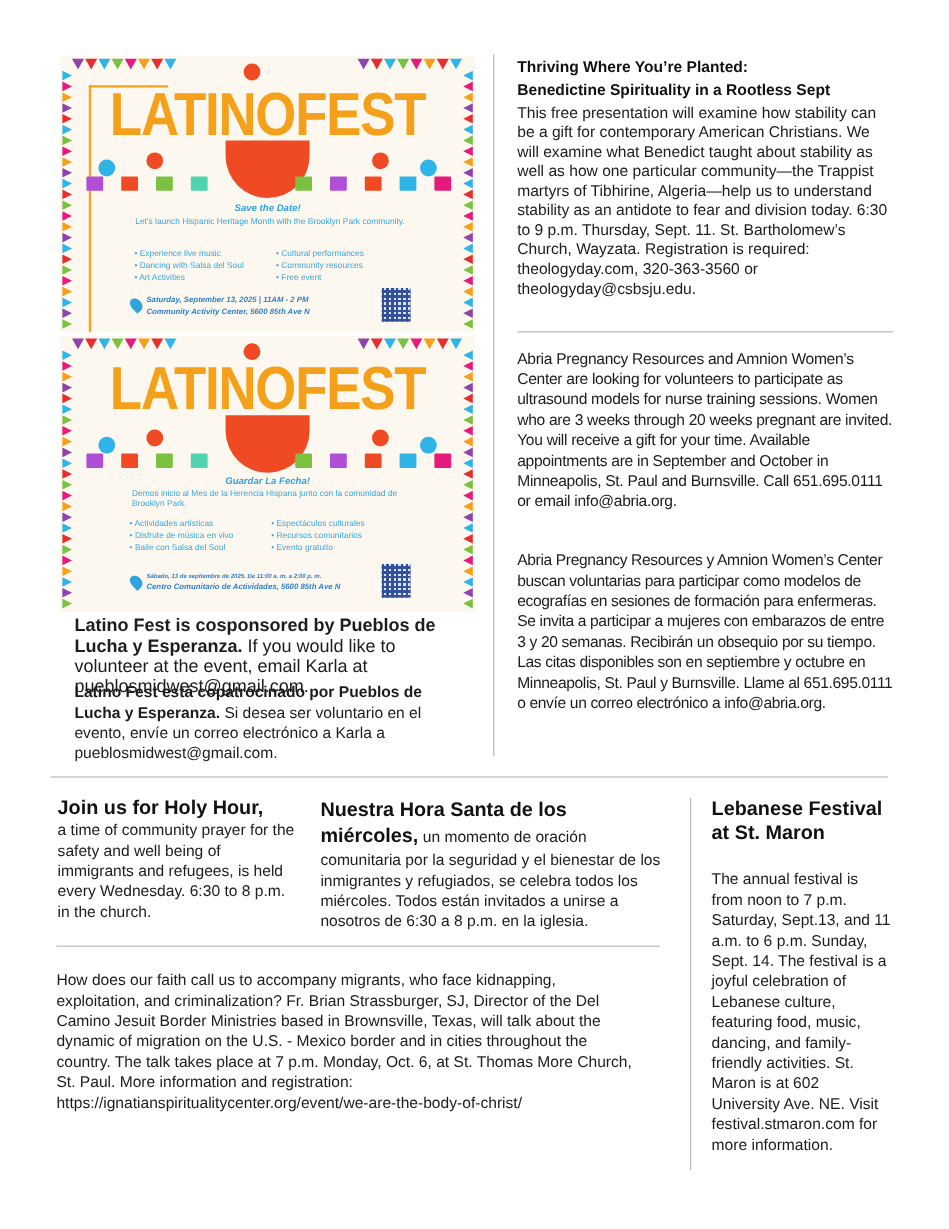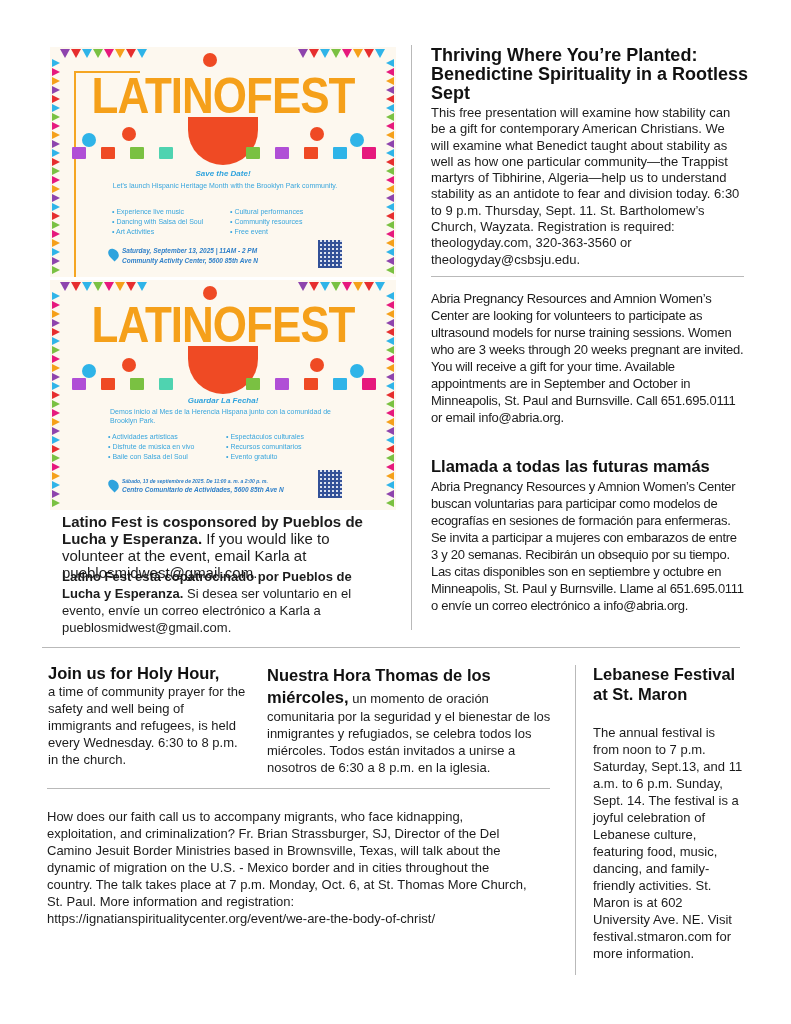--- a/index.html
+++ b/index.html
@@ -46,21 +46,21 @@
     .poster .qr {
       position: absolute; right: 54px; top: 193px; width: 24px; height: 28px;
       background:
         repeating-linear-gradient(90deg, #1e3f8f 0 2px, transparent 2px 4px),
         repeating-linear-gradient(0deg, #1e3f8f 0 2px, #d9e0ef 2px 4px);
       opacity: .9;
     }
 
     
     .p-text { font-size: 13px; line-height: 16.3px; color: #1c1c1c; }
-    .h2 { font-weight: bold; font-size: 18px; line-height: 19px; color: #111; }
+    .h2 { font-weight: bold; font-size: 13px; line-height: 19px; color: #111; }
     .h2.lg { font-size: 16.5px; line-height: 20px; }
     b { font-weight: bold; }
 
     .rule-v { position: absolute; width: 1px; background: #b9b9b9; }
     .rule-h { position: absolute; height: 1px; background: #b9b9b9; }
   </style>
 </head>
 <body>
 
 <div class="poster en" style="top:47px;">
@@ -308,32 +308,31 @@
   <div class="h2">Thriving Where You’re Planted:</div>
   <div class="h2">Benedictine Spirituality in a Rootless Sept</div>
   <div class="p-text" style="margin-top:2px; width:312px;">This free presentation will examine how stability can be a gift for contemporary American Christians. We will examine what Benedict taught about stability as well as how one particular community—the Trappist martyrs of Tibhirine, Algeria—help us to understand stability as an antidote to fear and division today. 6:30 to 9 p.m. Thursday, Sept. 11. St. Bartholomew’s Church, Wayzata. Registration is required: theologyday.com, 320-363-3560 or theologyday@csbsju.edu.</div>
 </div>
 
 <div class="abs" style="left:431px; top:288px; width:315px;">
   <div class="p-text" style="margin-top:2px; letter-spacing:-0.25px; line-height:17px;">Abria Pregnancy Resources and Amnion Women’s Center are looking for volunteers to participate as ultrasound models for nurse training sessions. Women who are 3 weeks through 20 weeks pregnant are invited. You will receive a gift for your time. Available appointments are in September and October in Minneapolis, St. Paul and Burnsville. Call 651.695.0111 or email info@abria.org.</div>
 </div>
 
 <div class="abs" style="left:431px; top:456px; width:315px;">
-  <div class="h2 lg">Llamada a todas las futuras mamás</div>
   <div class="p-text" style="margin-top:2px; letter-spacing:-0.3px; line-height:17px;">Abria Pregnancy Resources y Amnion Women’s Center buscan voluntarias para participar como modelos de ecografías en sesiones de formación para enfermeras. Se invita a participar a mujeres con embarazos de entre 3 y 20 semanas. Recibirán un obsequio por su tiempo. Las citas disponibles son en septiembre y octubre en Minneapolis, St. Paul y Burnsville. Llame al 651.695.0111 o envíe un correo electrónico a info@abria.org.</div>
 </div>
 
 <div class="abs" style="left:48px; top:663px; width:200px;">
   <div class="h2 lg">Join us for Holy Hour,</div>
   <div class="p-text" style="line-height:17px;">a time of community prayer for the safety and well being of immigrants and refugees, is held every Wednesday. 6:30 to 8 p.m. in the church.</div>
 </div>
 
 <div class="abs" style="left:267px; top:664px; width:290px;">
   <div class="p-text" style="line-height:17px;">
-    <span class="h2 lg" style="display:inline; line-height:22px;">Nuestra Hora Thomas de los miércoles,</span><span> un momento de oración comunitaria por la seguridad y el bienestar de los inmigrantes y refugiados, se celebra todos los miércoles. Todos están invitados a unirse a nosotros de 6:30 a 8 p.m. en la iglesia.</span>
+    <span class="h2 lg" style="display:inline; line-height:22px;">Nuestra Hora Santa de los miércoles,</span><span> un momento de oración comunitaria por la seguridad y el bienestar de los inmigrantes y refugiados, se celebra todos los miércoles. Todos están invitados a unirse a nosotros de 6:30 a 8 p.m. en la iglesia.</span>
   </div>
 </div>
 
 <div class="abs" style="left:593px; top:664px; width:160px;">
   <div class="h2 lg" style="width:150px;">Lebanese Festival at St. Maron</div>
   <div class="p-text" style="margin-top:20px; line-height:17px; width:150px;">The annual festival is from noon to 7 p.m. Saturday, Sept.13, and 11 a.m. to 6 p.m. Sunday, Sept. 14. The festival is a joyful celebration of Lebanese culture, featuring food, music, dancing, and family-friendly activities. St. Maron is at 602 University Ave. NE. Visit festival.stmaron.com for more information.</div>
 </div>
 
 <div class="abs" style="left:47px; top:800px; width:510px;">
   <div class="p-text" style="margin-top:8px; line-height:17px; width:480px;">How does our faith call us to accompany migrants, who face kidnapping, exploitation, and criminalization? Fr. Brian Strassburger, SJ, Director of the Del Camino Jesuit Border Ministries based in Brownsville, Texas, will talk about the dynamic of migration on the U.S. - Mexico border and in cities throughout the country. The talk takes place at 7 p.m. Monday, Oct. 6, at St. Thomas More Church, St. Paul.  More information and registration: https://ignatianspiritualitycenter.org/event/we-are-the-body-of-christ/</div>

